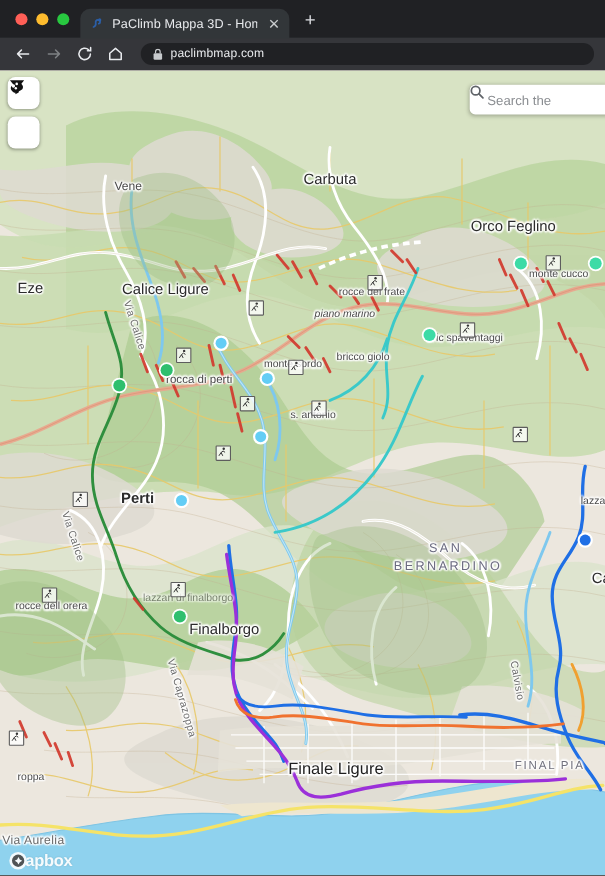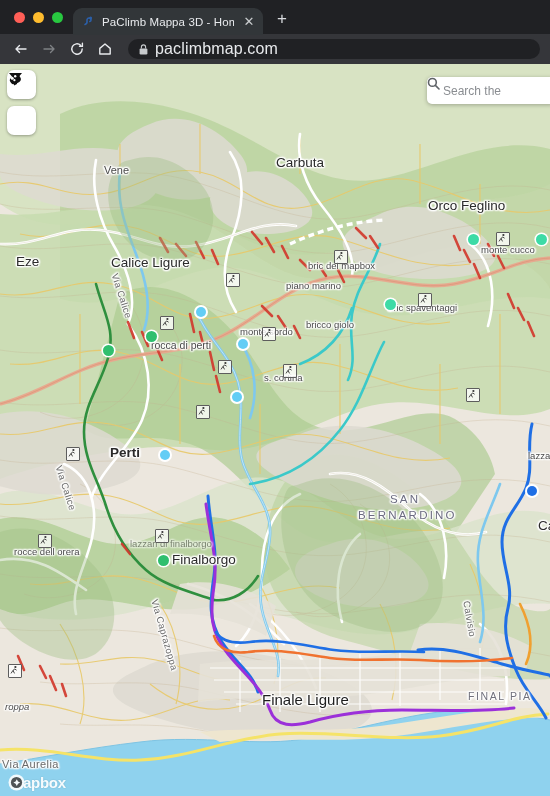--- a/index.html
+++ b/index.html
@@ -24,21 +24,21 @@
   .newtab{width:26px;height:26px;display:flex;align-items:center;justify-content:center;color:#dadce0;
           font-size:17px;margin-left:6px;position:relative;top:-2px;}
 
   .toolbar{height:30px;background:#35363a;display:flex;align-items:center;padding:0 8px;gap:2px;}
   .navbtn{width:26px;height:26px;display:flex;align-items:center;justify-content:center;color:#e8eaed;}
   .navbtn.dim{color:#7e8184;}
   .navbtn svg{display:block;}
   .omnibox{flex:1;height:20px;background:#202124;border-radius:11px;display:flex;align-items:center;
            gap:7px;padding:0 11px;margin-left:8px;margin-right:2px;}
   .omnibox .lock{color:#c7cacd;display:flex;}
-  .url{color:#e8eaed;font-size:16px;letter-spacing:.15px;}
+  .url{color:#e8eaed;font-size:11px;letter-spacing:.15px;}
 
   
   .map{position:absolute;left:0;top:64px;width:550px;height:732px;overflow:hidden;background:#eae5dd;}
   .map svg{position:absolute;left:0;top:0;}
 
   
   .ctrl-left{position:absolute;left:7px;top:6px;display:flex;flex-direction:column;gap:7px;z-index:20;}
   .ctrl-btn{width:29px;height:29px;background:#fff;border-radius:7px;display:flex;align-items:center;
             justify-content:center;box-shadow:0 1px 3px rgba(0,0,0,.32);}
   .search-box{position:absolute;right:-5px;top:13px;width:110px;height:27px;background:#fff;
@@ -301,46 +301,46 @@
       </g>
     </svg>
 
     <div>
       <div class="lbl hamlet" style="left:104px;top:100px;">Vene</div>
       <div class="lbl town" style="left:276px;top:91px;">Carbuta</div>
       <div class="lbl town" style="left:428px;top:134px;">Orco Feglino</div>
       <div class="lbl town" style="left:16px;top:190px;">Eze</div>
       <div class="lbl town" style="left:111px;top:191px;">Calice Ligure</div>
       <div class="lbl town" style="left:110px;top:381px;font-weight:600;">Perti</div>
-      <div class="lbl town" style="left:172px;top:488px;">Finalborgo</div>
+      <div class="lbl town" style="left:172px;top:500px;">Finalborgo</div>
       <div class="lbl town-lg" style="left:262px;top:627px;text-align:right;">Finale Ligure</div>
 
-      <div class="lbl peak" style="left:308px;top:196px;">bric del mapbox</div>
-      <div class="lbl peak" style="left:286px;top:216px;">piano marino</div>
+      <div class="lbl peak" style="left:308px;top:196px;">rocce del frate</div>
+      <div class="lbl peak" style="left:286px;top:216px;font-style:italic;">piano marino</div>
       <div class="lbl peak" style="left:388px;top:238px;">bric spaventaggi</div>
       <div class="lbl peak" style="left:481px;top:180px;">monte cucco</div>
       <div class="lbl peak" style="left:240px;top:262px;">monte sordo</div>
       <div class="lbl peak" style="left:151px;top:275px;font-size:10.5px;">rocca di perti</div>
       <div class="lbl peak" style="left:306px;top:255px;">bricco giolo</div>
-      <div class="lbl peak" style="left:264px;top:308px;">s. cortina</div>
+      <div class="lbl peak" style="left:264px;top:308px;">s. antonio</div>
       <div class="lbl peak" style="left:14px;top:482px;">rocce dell orera</div>
       <div class="lbl peak" style="left:130px;top:474px;opacity:.6;">lazzari di finalborgo</div>
       <div class="lbl peak" style="left:528px;top:386px;">lazzari</div>
 
       <div class="lbl region" style="left:350px;top:428px;margin-left:40px;">SAN</div>
       <div class="lbl region" style="left:328px;top:444px;padding-left:30px;">BERNARDINO</div>
       <div class="lbl area" style="left:468px;top:626px;">FINAL PIA</div>
 
       <div class="lbl road" style="left:64px;top:400px;transform:rotate(72deg);transform-origin:left top;">Via Calice</div>
       <div class="lbl road" style="left:160px;top:534px;transform:rotate(74deg);transform-origin:left top;">Via Caprazoppa</div>
       <div class="lbl road" style="left:2px;top:694px;font-size:11px;">Via Aurelia</div>
       <div class="lbl road" style="left:120px;top:208px;transform:rotate(72deg);transform-origin:left top;">Via Calice</div>
       <div class="lbl road" style="left:472px;top:536px;transform:rotate(80deg);transform-origin:left top;">Calvisio</div>
       <div class="lbl town" style="left:538px;top:454px;">Ca</div>
-      <div class="lbl peak" style="left:5px;top:637px;font-style:italic;">roppa</div>
+      <div class="lbl peak" style="left:16px;top:637px;">roppa</div>
     </div>
 
     <div>
       <span class="crag" style="left:468px;top:170px;"></span>
       <span class="crag" style="left:536px;top:170px;"></span>
       <span class="crag" style="left:385px;top:235px;"></span>
       <span class="crag dk" style="left:146px;top:267px;"></span>
       <span class="crag dk" style="left:103px;top:281px;"></span>
       <span class="crag dk" style="left:158px;top:491px;"></span>
       <span class="node" style="left:196px;top:243px;"></span>

